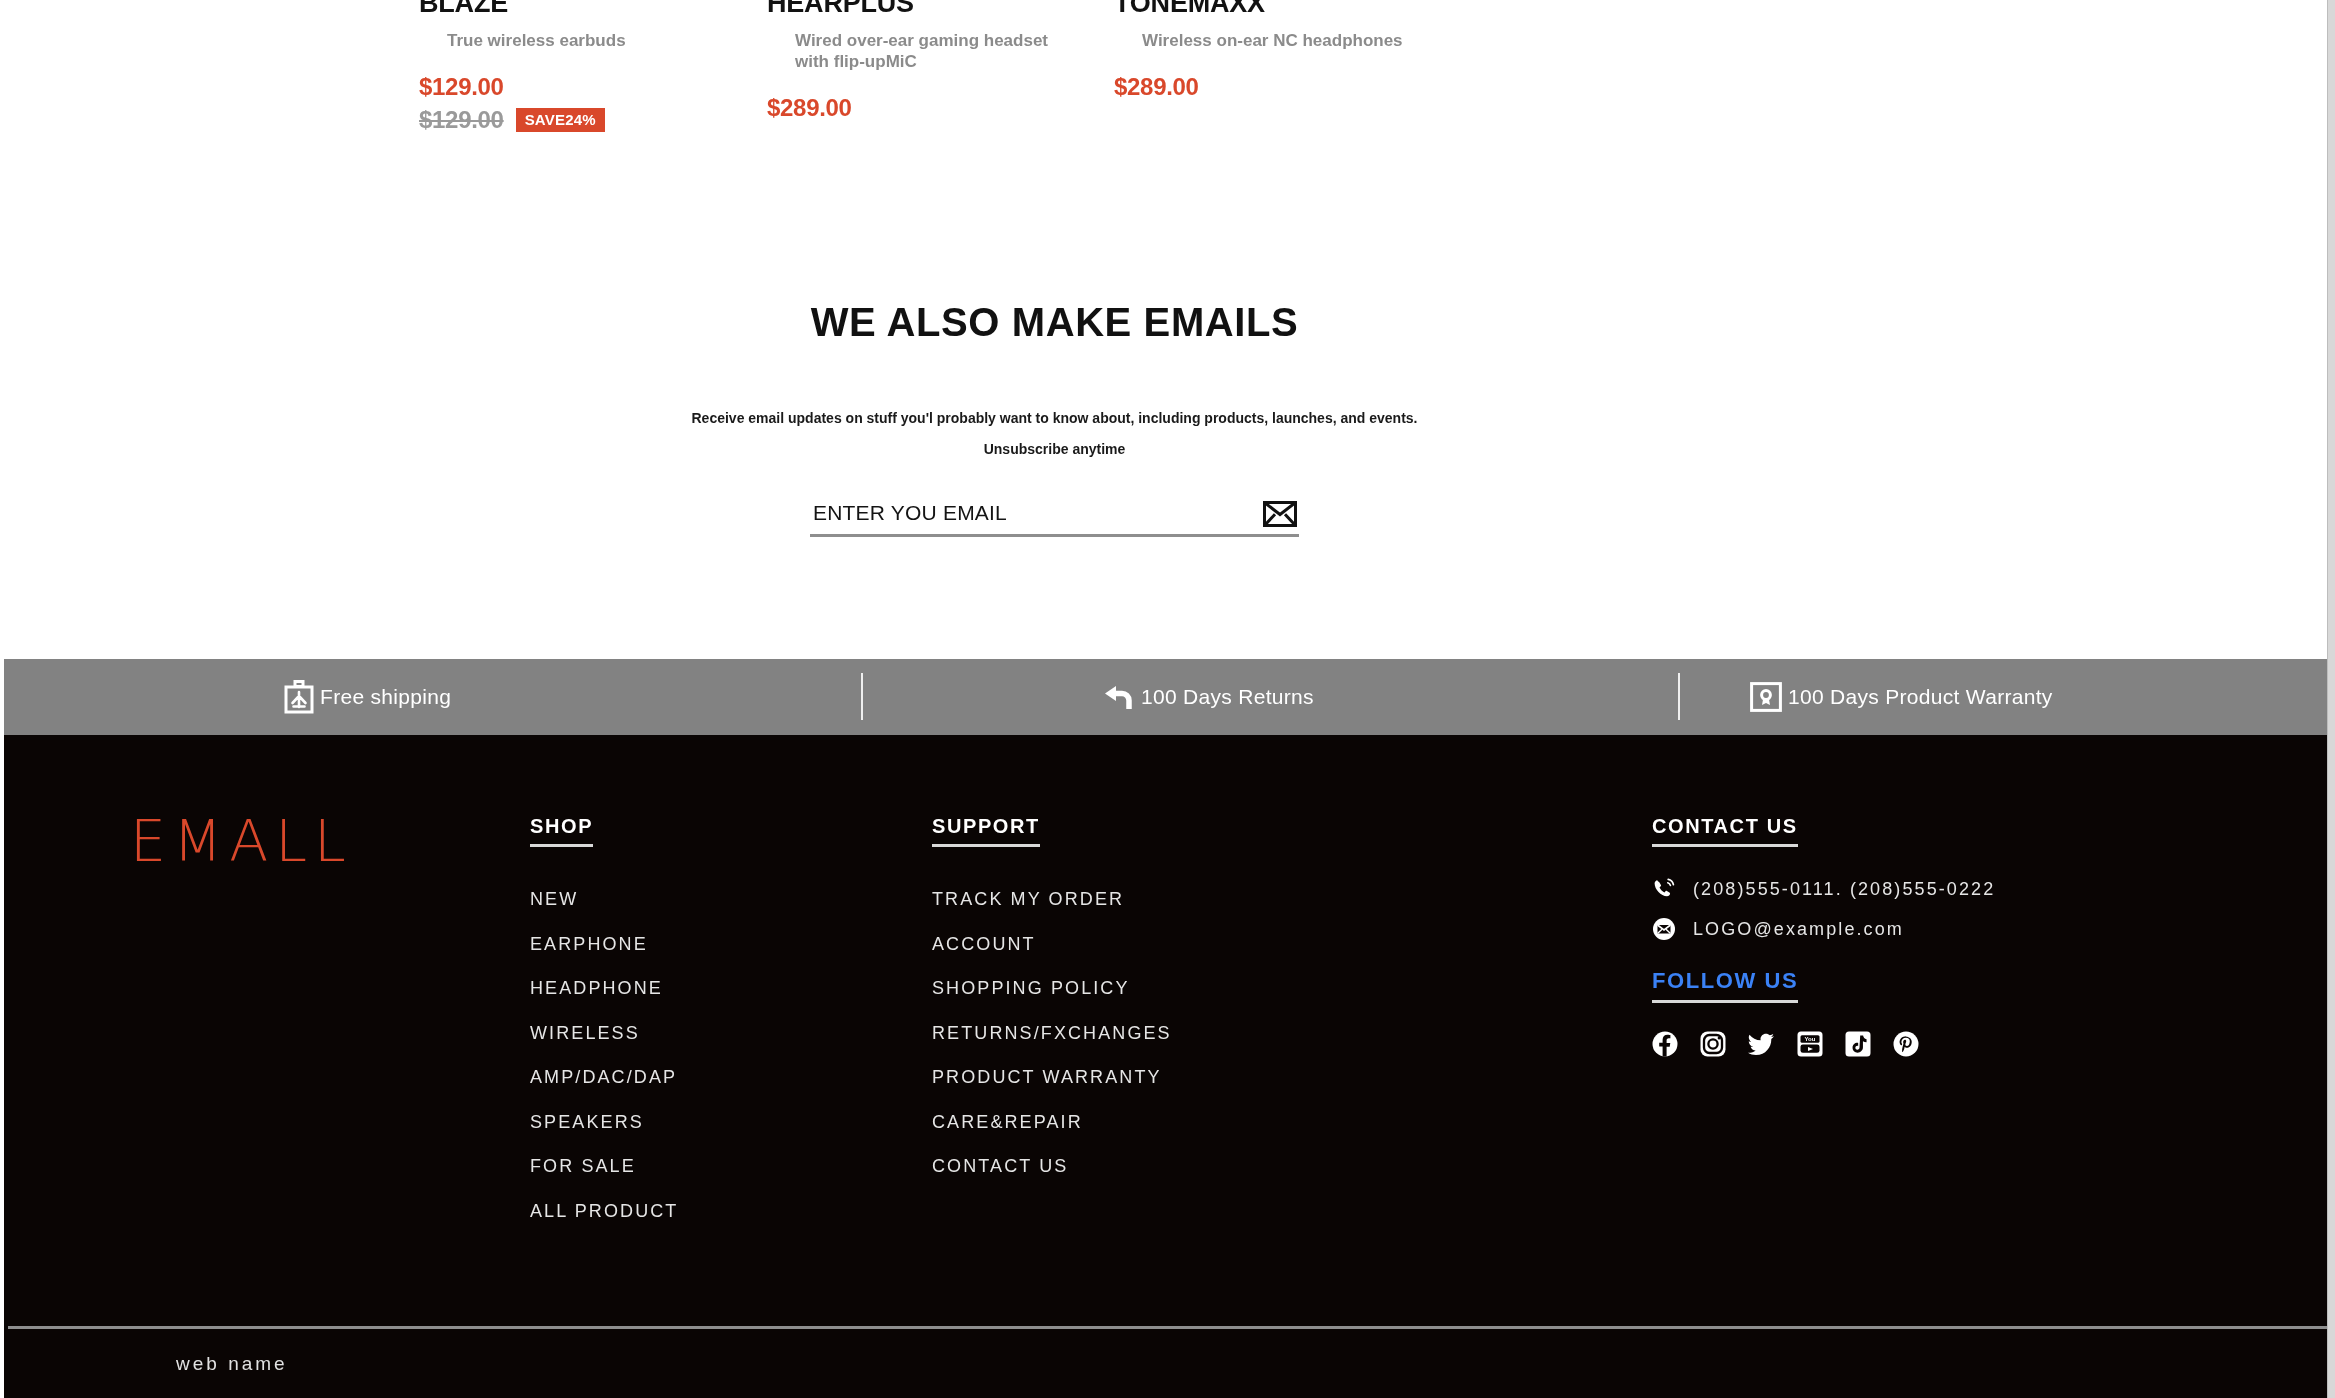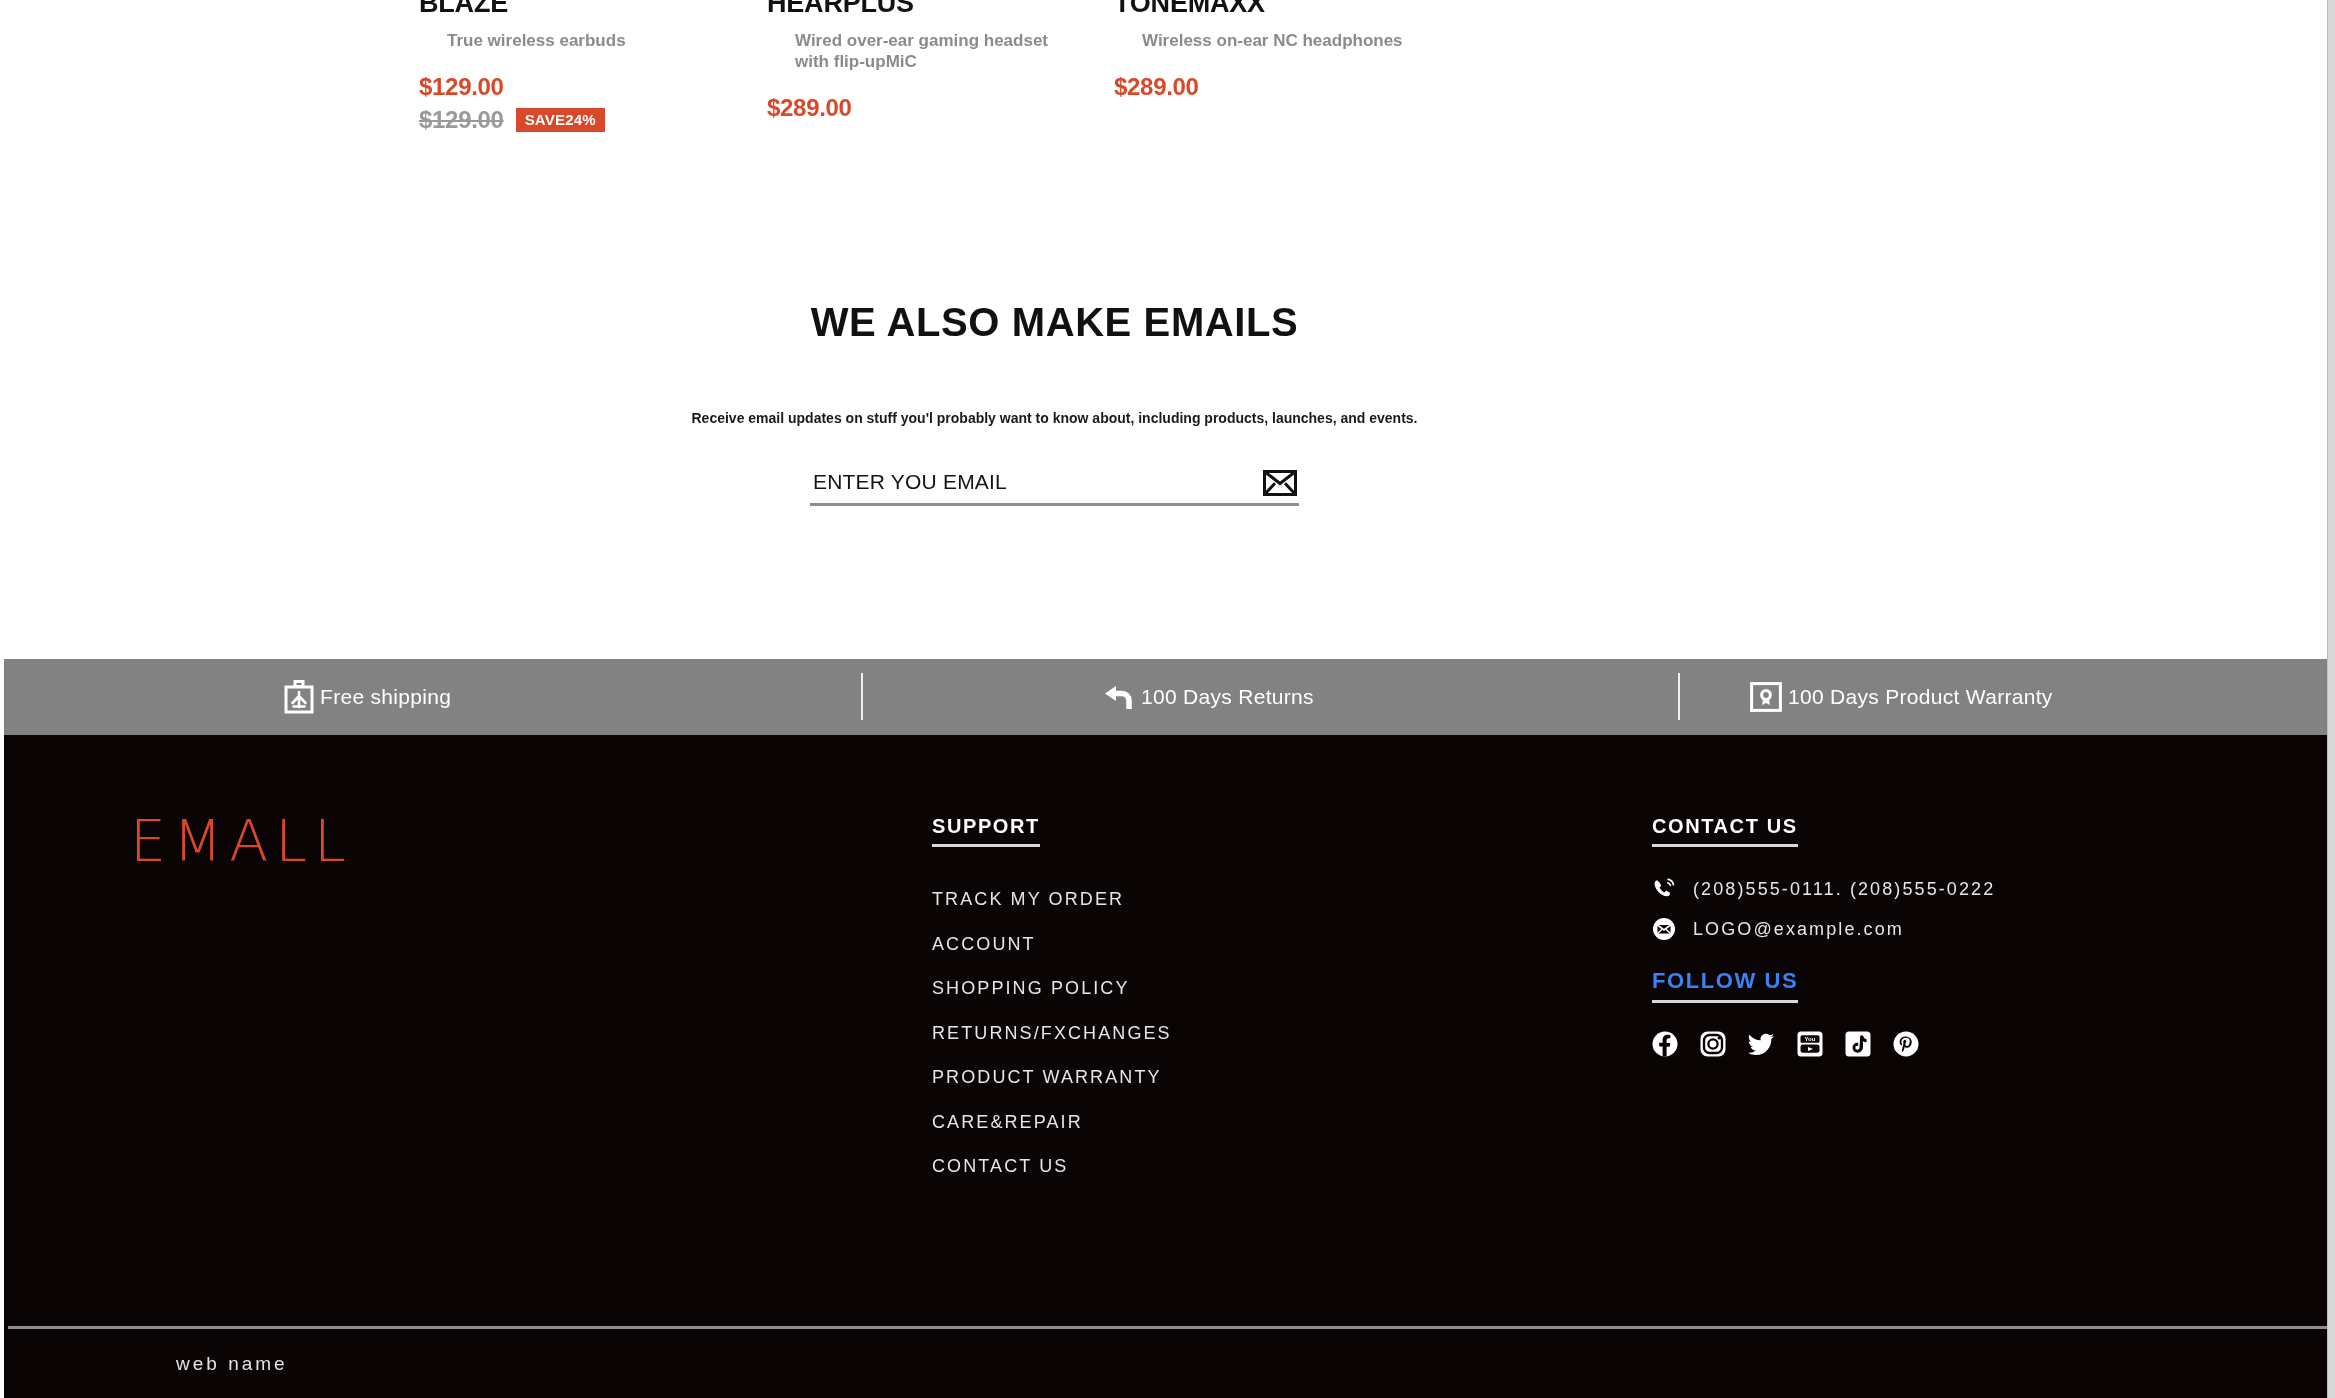--- a/index.html
+++ b/index.html
@@ -325,20 +325,21 @@
         <div class="price-current">$289.00</div>
       </div>
     </div>
 
   </div>
 
   <div class="newsletter">
     <div class="newsletter-title">WE ALSO MAKE EMAILS</div>
     <div class="newsletter-sub">
       <div>Receive email updates on stuff you'l probably want to know about, including products, launches, and events.</div>
+      <div>Unsubscribe anytime</div>
     </div>
 
     <div class="newsletter-form">
       <input class="newsletter-input" type="text" placeholder="ENTER YOU EMAIL" style="">
       <button class="envelope-btn">
         <span class="icon">
           <svg width="34" height="26" viewBox="0 0 34 26" xmlns="http://www.w3.org/2000/svg">
             <rect x="1.5" y="1.5" width="31" height="23" fill="#ffffff" stroke="#111111" stroke-width="3"></rect>
             <path d="M1.5 1.5 L17 13.5 L32.5 1.5" fill="none" stroke="#111111" stroke-width="3"></path>
             <path d="M1.5 24.5 L12 13.2 M32.5 24.5 L22 13.2" fill="none" stroke="#111111" stroke-width="3"></path>
@@ -382,20 +383,49 @@
       <span class="benefit-label">100 Days Product Warranty</span>
     </div>
 
   </div>
 
   <div class="footer">
     <div class="footer-inner">
 
       <div class="brand-logo">EMALL</div>
 
+      <div class="fcol fcol-shop">
+        <div class="fcol-title">SHOP</div>
+        <ul class="fcol-list">
+          <li>
+              <a class="fcol-link">NEW</a>
+            </li>
+          <li>
+              <a class="fcol-link">EARPHONE</a>
+            </li>
+          <li>
+              <a class="fcol-link">HEADPHONE</a>
+            </li>
+          <li>
+              <a class="fcol-link">WIRELESS</a>
+            </li>
+          <li>
+              <a class="fcol-link">AMP/DAC/DAP</a>
+            </li>
+          <li>
+              <a class="fcol-link">SPEAKERS</a>
+            </li>
+          <li>
+              <a class="fcol-link">FOR SALE</a>
+            </li>
+          <li>
+              <a class="fcol-link">ALL PRODUCT</a>
+            </li>
+        </ul>
+      </div>
 
       <div class="fcol fcol-support">
         <div class="fcol-title">SUPPORT</div>
         <ul class="fcol-list">
           <li>
               <a class="fcol-link">TRACK MY ORDER</a>
             </li>
           <li>
               <a class="fcol-link">ACCOUNT</a>
             </li>

